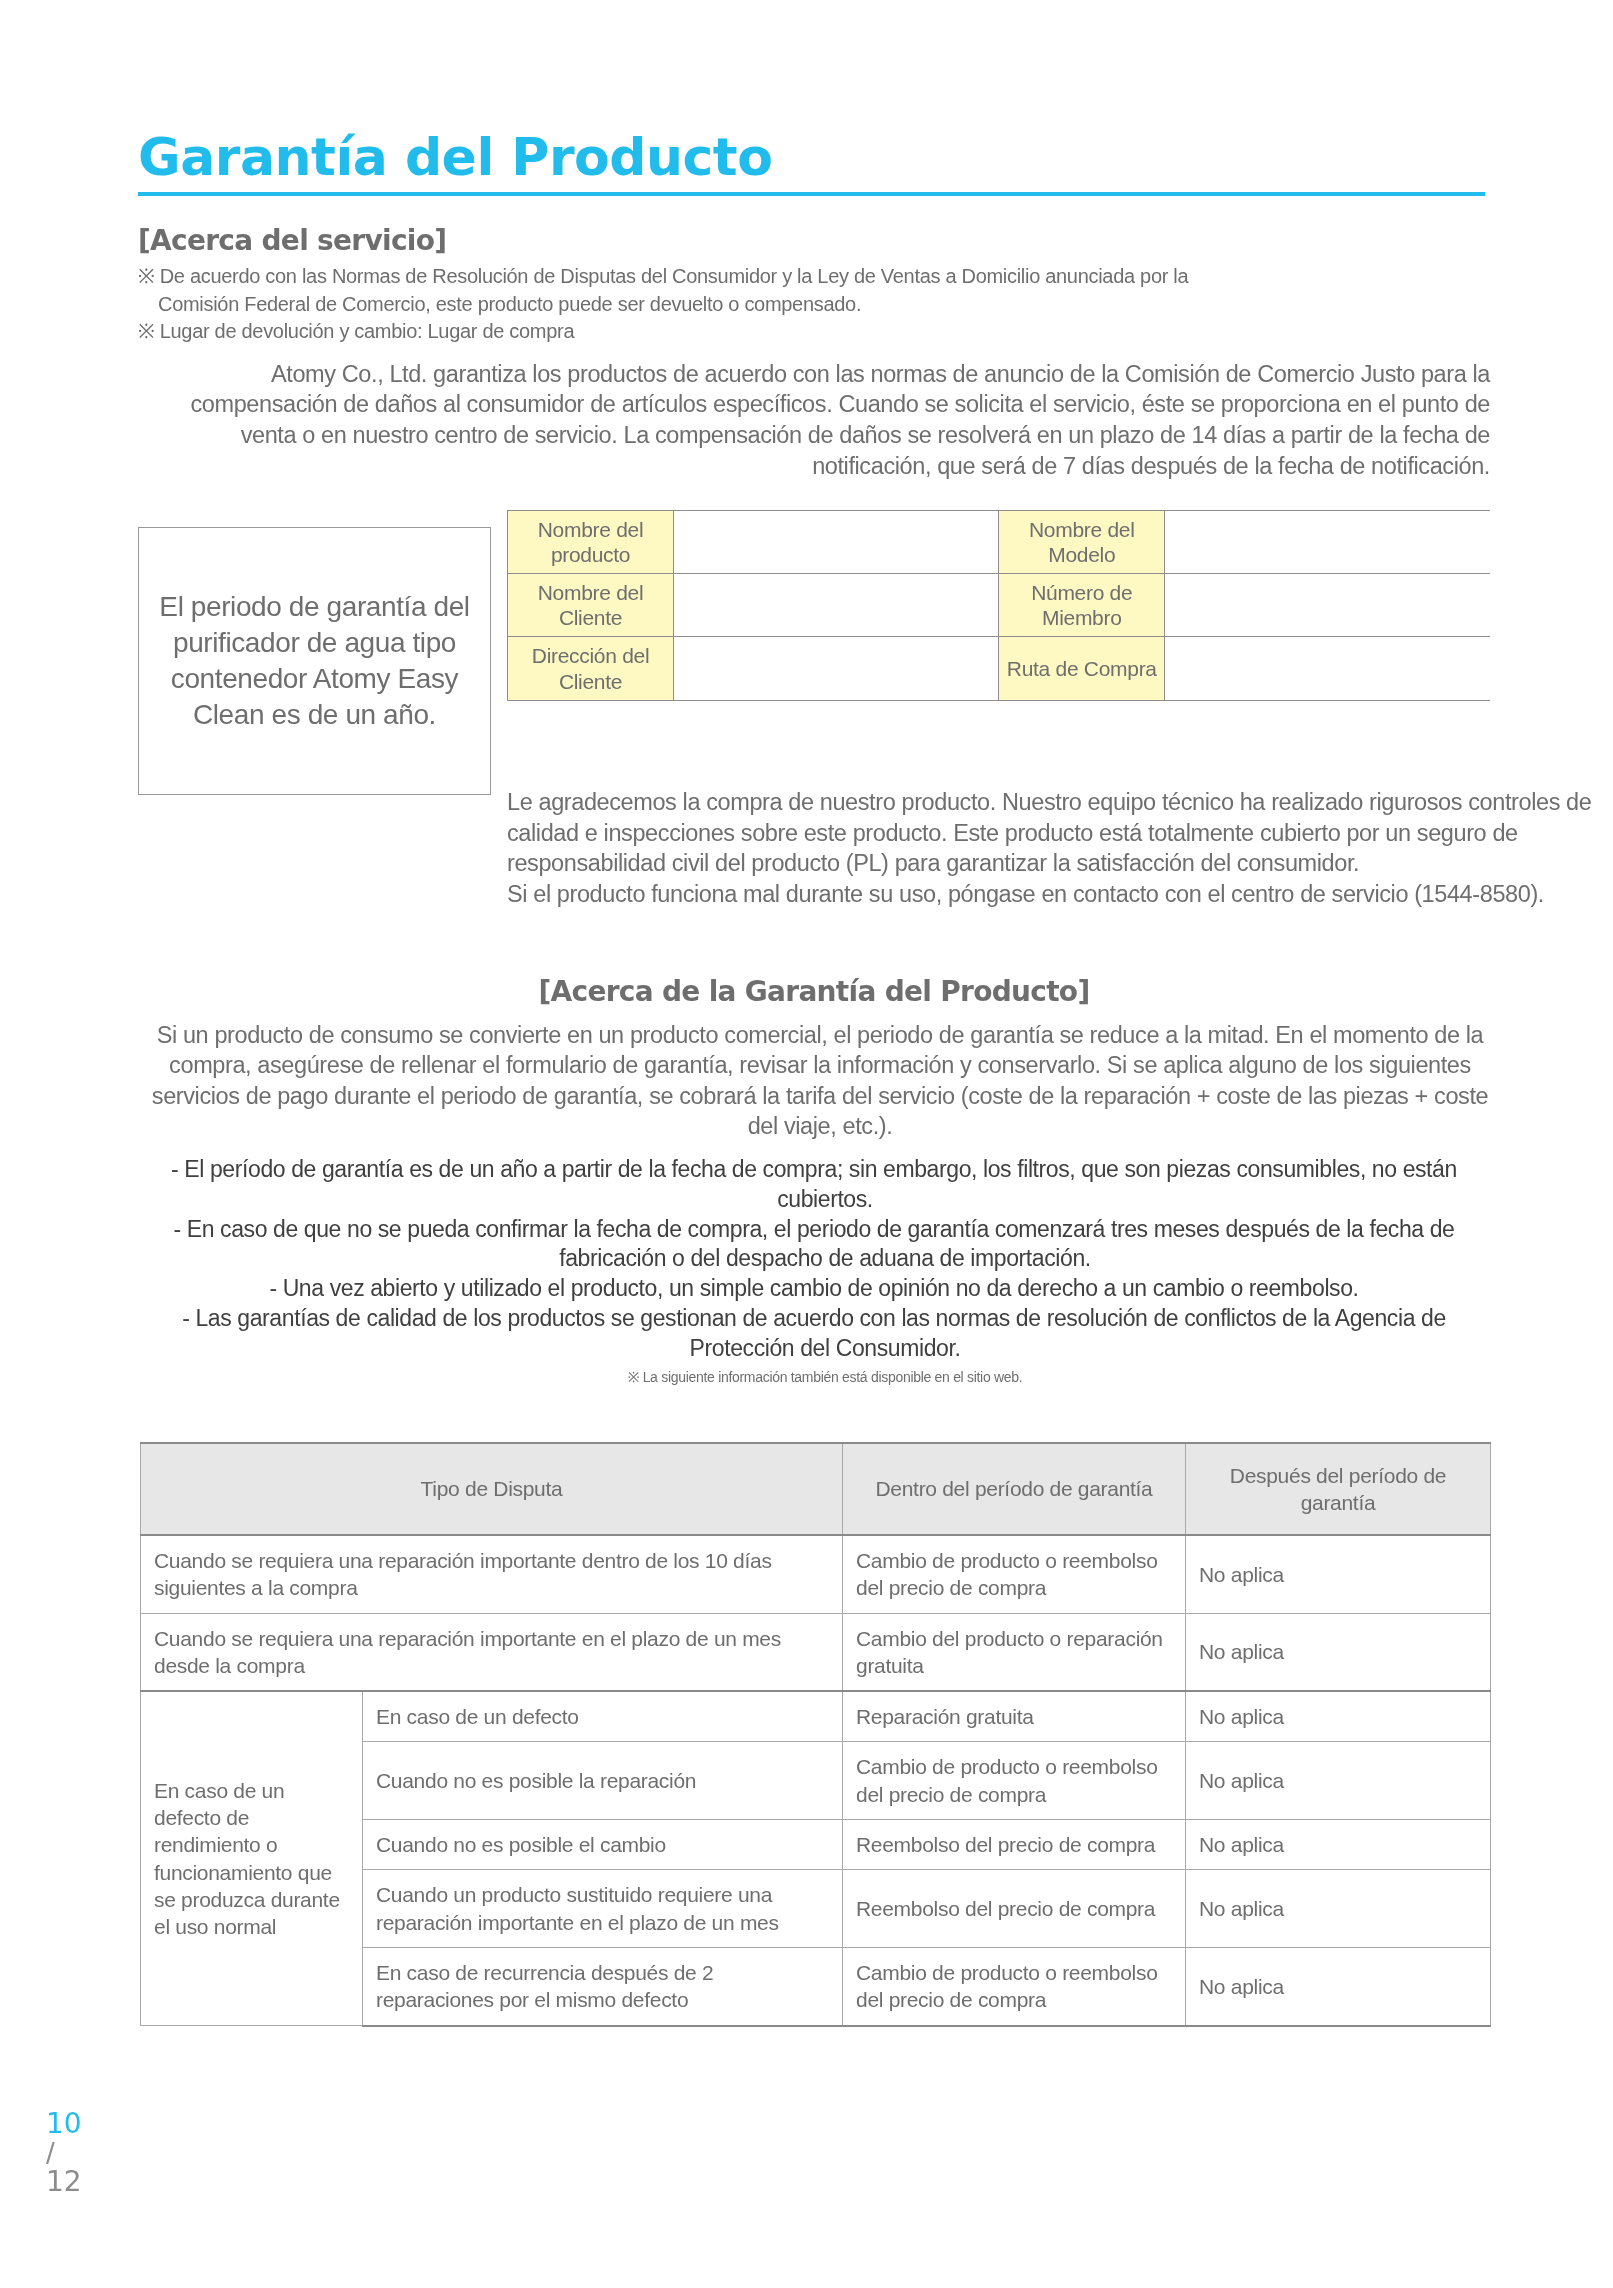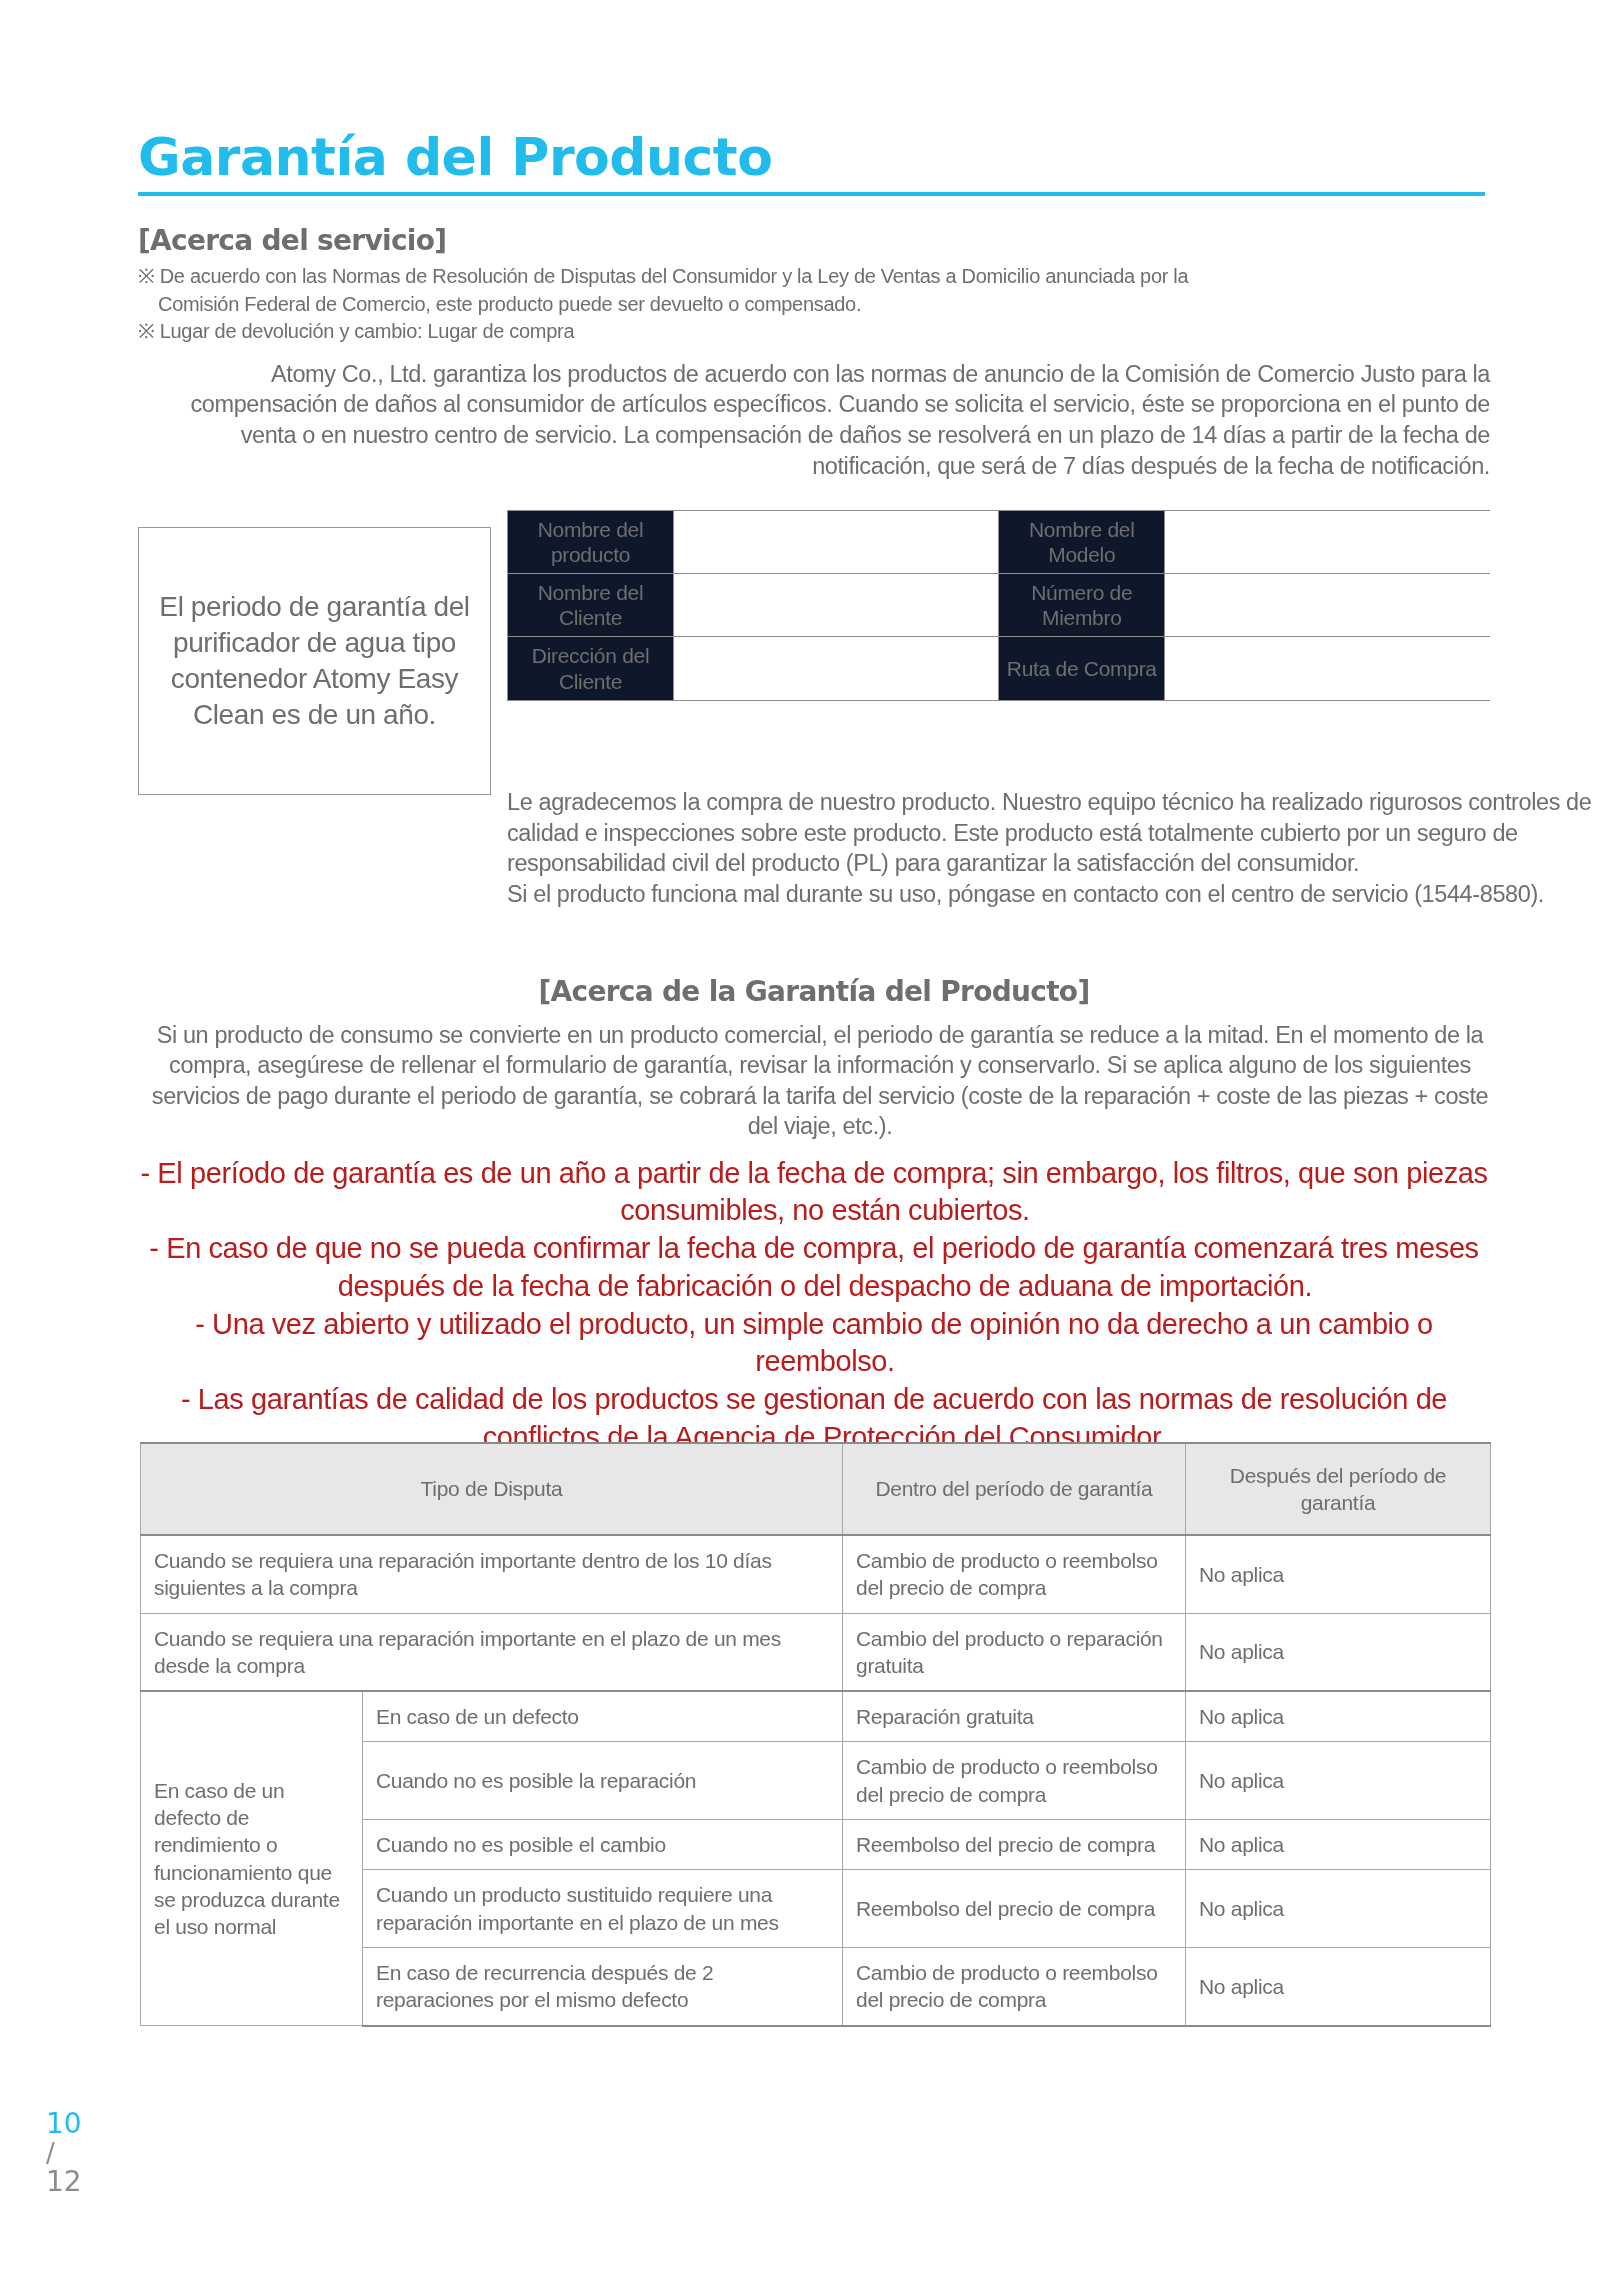--- a/index.html
+++ b/index.html
@@ -129,21 +129,21 @@
     border-bottom: 1.4px solid #8d8d8d;
     font-size: 21px;
     color: #6e6e6e;
     padding: 5.5px 7.4px;
     letter-spacing: -0.3px;
     line-height: 1.22;
     vertical-align: middle;
     height: 48px;
   }
   table.form-table td.lbl {
-    background: #0f172a;
+    background: #fef9c3;
     text-align: center;
     border-left: 1.4px solid #8d8d8d;
     border-right: 1.4px solid #8d8d8d;
   }
   table.form-table td.val {
     background: #ffffff;
     text-align: center;
   }
   table.form-table td.val.dateval {
     letter-spacing: 5.5px;
@@ -162,26 +162,26 @@
   #about-warranty {
     position: absolute;
     left: 138px;
     top: 975px;
     width: 1352px;
     text-align: center;
   }
   #about-par { margin-top: 11px; margin-left: 12px; }
   .bullets { margin-top: 13px; }
   .bullet {
-    font-size: 29px;
+    font-size: 23px;
     line-height: 1.30;
     letter-spacing: -0.4px;
     padding-left: 22px;
     text-indent: -22px;
-    color: #b91c1c;
+    color: #404040;
   }
   .bullet + .bullet { margin-top: 0px; }
   .web-note {
     font-size: 14px;
     line-height: 1.38;
     letter-spacing: -0.3px;
     color: #6e6e6e;
     margin-top: 3.7px;
     padding-left: 22px;
   }

